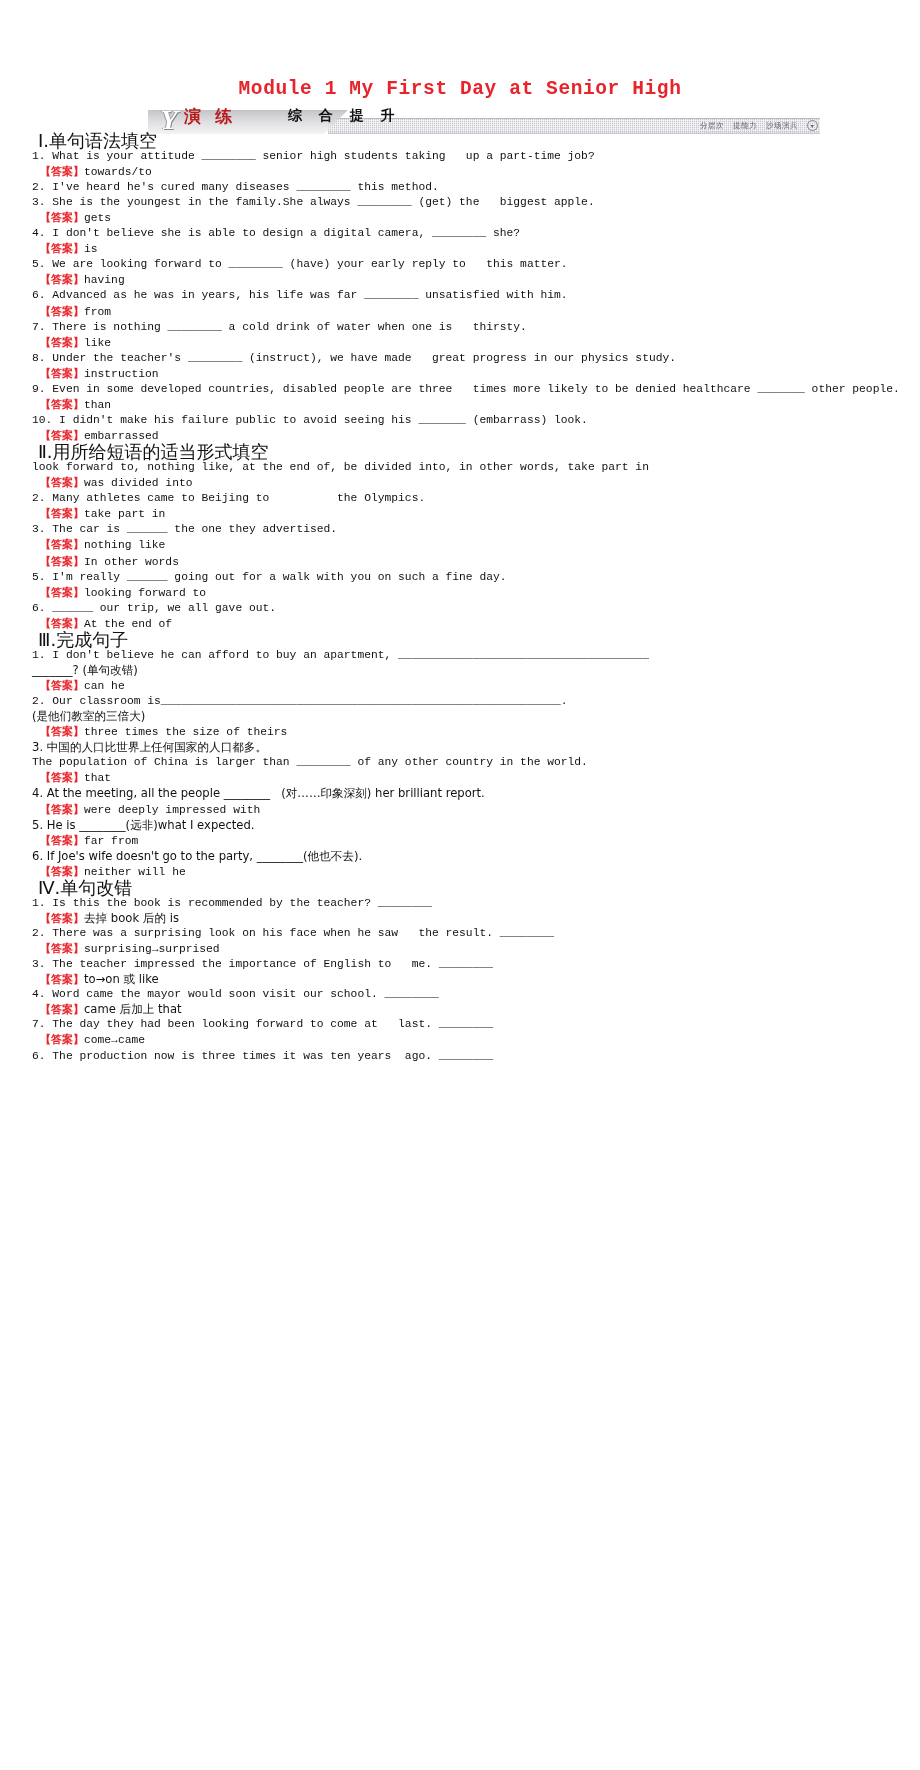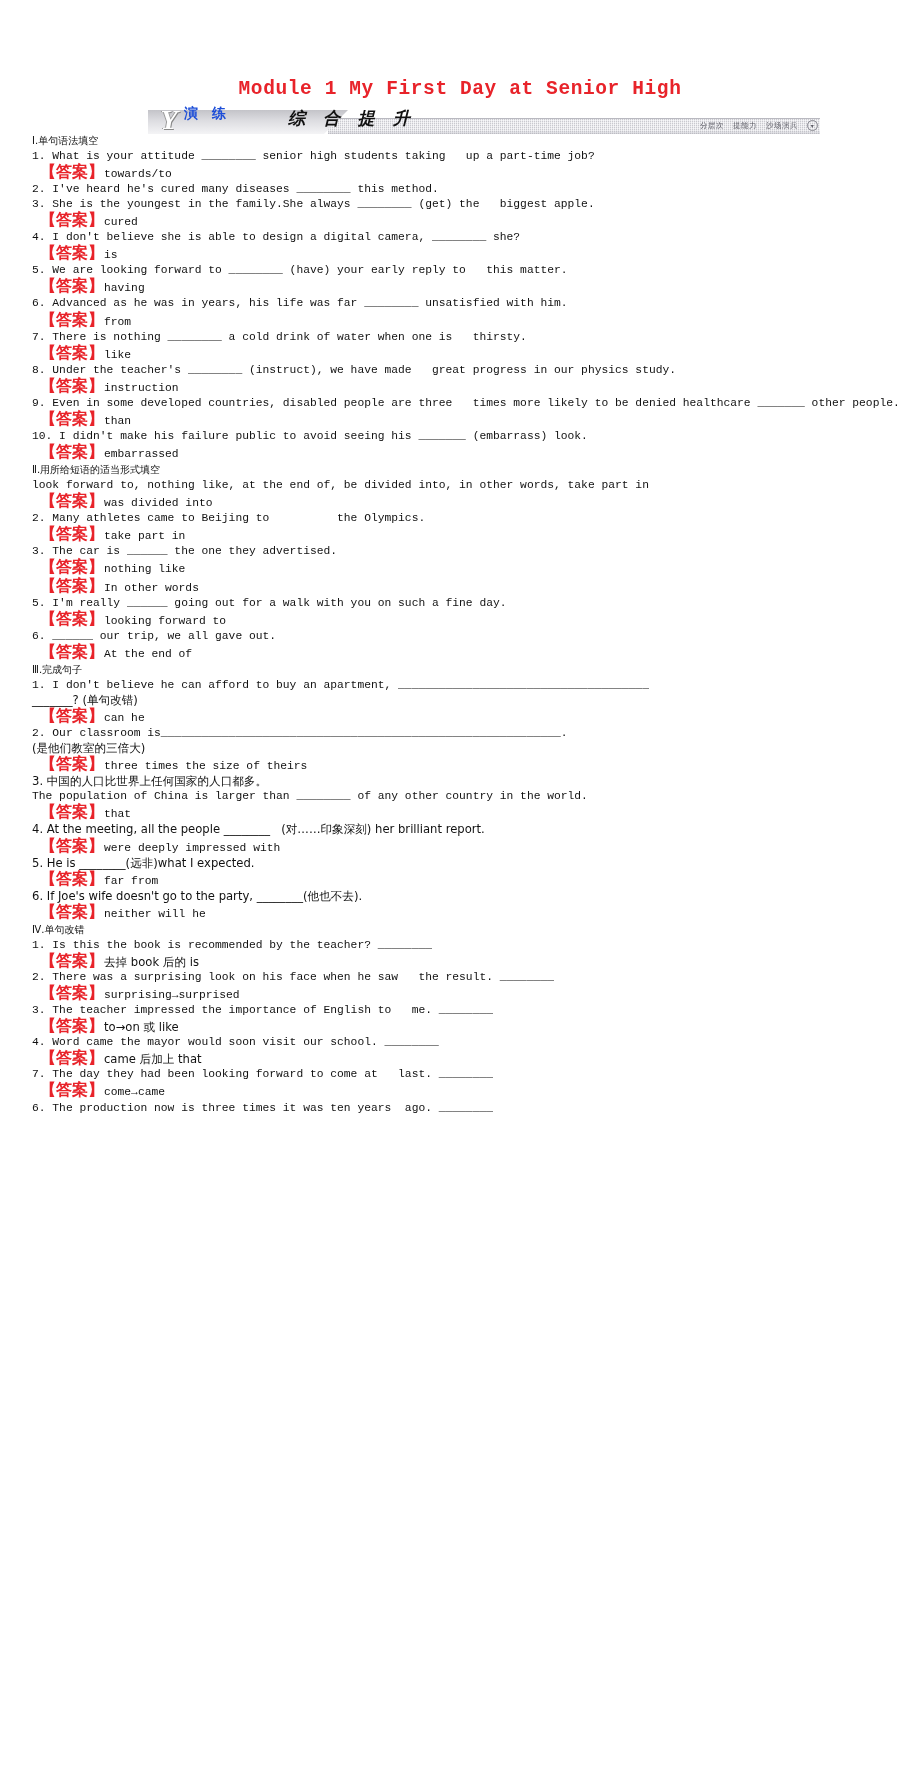--- a/index.html
+++ b/index.html
@@ -89,35 +89,34 @@
     font-style: italic;
     color: #ffffff;
     text-align: center;
     line-height: 28px;
     text-shadow: 1px 1px 0 #888, -1px 0 0 #999;
   }
   .banner-cn1 {
     position: absolute;
     left: 36px;
     top: 1px;
-    font-family: Liberation Sans, sans-serif;
-    font-size: 14px;
-    font-weight: bold;
-    color: #1d4ed8;
+    font-family: Liberation Serif, serif;
+    font-size: 17px;
+    font-weight: bold;
+    color: #b91c1c;
     letter-spacing: 5px;
     white-space: nowrap;
   }
   .banner-cn2 {
     position: absolute;
     left: 140px;
     top: 3px;
     font-family: "DejaVu Sans", sans-serif;
-    font-size: 17px;
-    font-weight: bold;
-    font-style: italic;
+    font-size: 14px;
+    font-weight: bold;
     color: #111111;
     letter-spacing: 6px;
     white-space: nowrap;
   }
   .banner-tags {
     position: absolute;
     right: 2px;
     top: 16px;
     font-family: "DejaVu Sans", sans-serif;
     font-size: 7.5px;
@@ -158,32 +157,33 @@
   .line.cn {
     font-family: "DejaVu Sans", sans-serif;
     font-size: 11.6px;
   }
   .line.ans {
     padding-left: 8px;
   }
   .ans-tag {
     color: #e8232a;
     font-family: "DejaVu Sans", sans-serif;
-    font-size: 16px;
+    font-size: 11px;
     font-weight: bold;
   }
   .ans-text {
     color: #111111;
   }
   .sec {
     font-family: "DejaVu Sans", sans-serif;
-    font-size: 10px;
+    font-size: 18px;
     color: #111111;
     line-height: 15.6px;
     white-space: pre;
+    margin-left: 6px;
   }
 </style>
 </head>
 <body>
 
 <div class="page">
 
   <div class="doc-title">Module 1 My First Day at Senior High</div>
 
   <div class="banner">
@@ -203,21 +203,21 @@
   <div class="content">
 
     <div class="sec">Ⅰ.单句语法填空</div>
 
     <div class="line">1. What is your attitude ________ senior high students taking   up a part-time job?</div>
     <div class="line ans"><span class="ans-tag">【答案】</span><span class="ans-text">towards/to</span></div>
 
     <div class="line">2. I've heard he's cured many diseases ________ this method.</div>
 
     <div class="line">3. She is the youngest in the family.She always ________ (get) the   biggest apple.</div>
-    <div class="line ans"><span class="ans-tag">【答案】</span><span class="ans-text">cured</span></div>
+    <div class="line ans"><span class="ans-tag">【答案】</span><span class="ans-text">gets</span></div>
 
     <div class="line">4. I don't believe she is able to design a digital camera, ________ she?</div>
     <div class="line ans"><span class="ans-tag">【答案】</span><span class="ans-text">is</span></div>
 
     <div class="line">5. We are looking forward to ________ (have) your early reply to   this matter.</div>
     <div class="line ans"><span class="ans-tag">【答案】</span><span class="ans-text">having</span></div>
 
     <div class="line">6. Advanced as he was in years, his life was far ________ unsatisfied with him.</div>
     <div class="line ans"><span class="ans-tag">【答案】</span><span class="ans-text">from</span></div>
 

